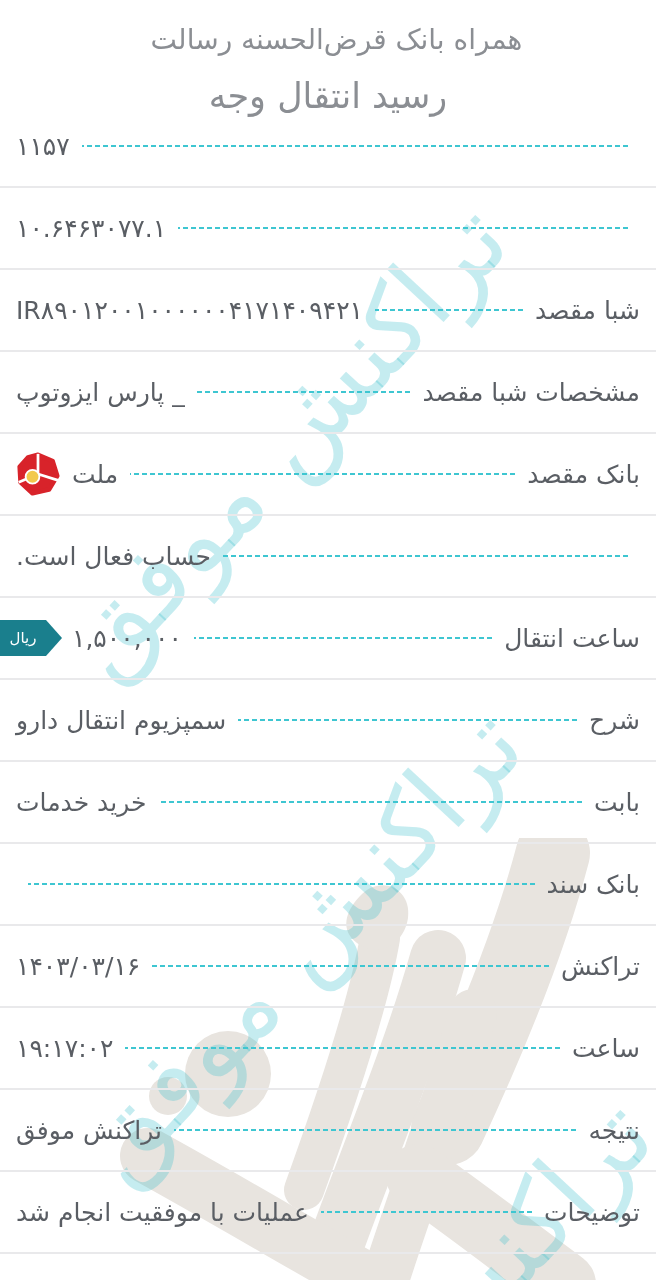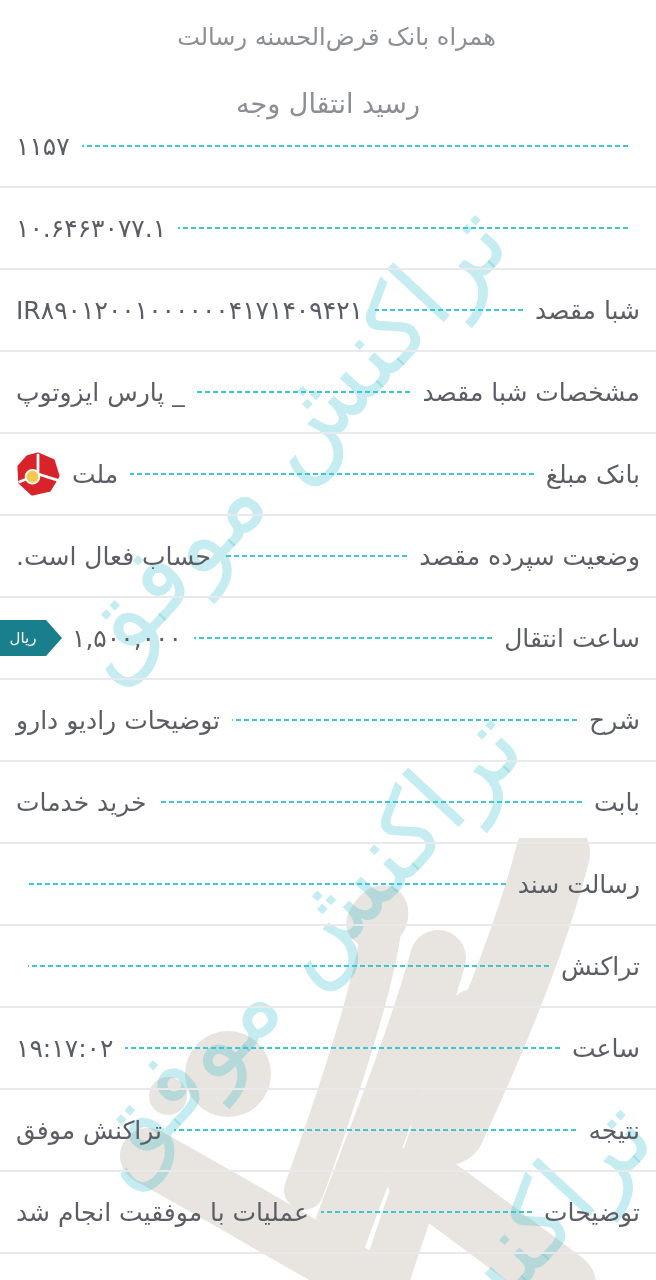--- a/index.html
+++ b/index.html
@@ -17,22 +17,22 @@
     color:rgba(62,193,204,0.30);
     transform:translate(-50%,-50%) rotate(-47deg);
   }
   .wm1{left:285px;top:440px;}
   .wm2{left:300px;top:945px;}
   .wm3{left:430px;top:1335px;}
 
   
   .content{position:relative;z-index:1;}
   .app-header{text-align:center;color:#8b8e93;padding-top:24px;height:106px;box-sizing:border-box;}
-  .app-title{font-size:24px;line-height:1.15;margin-left:17px;}
-  .receipt-title{font-size:27px;margin-top:36px;}
+  .app-title{font-size:28px;line-height:1.15;margin-left:17px;}
+  .receipt-title{font-size:35px;margin-top:20px;}
 
   .row{
     height:80px;display:flex;align-items:center;
     padding:0 16px;color:#5a5e64;font-size:25px;
   }
   .row .label{flex-shrink:0;}
   .connector{
     flex:1;height:2px;min-width:18px;margin:0 12px;align-self:center;
     background:repeating-linear-gradient(to left,#3ec6d1 0 5px,rgba(0,0,0,0) 5px 8px);
   }
@@ -105,75 +105,75 @@
     <div class="divider"></div>
 
     <div class="row">
       <span class="label">مشخصات شبا مقصد</span>
       <span class="connector"></span>
       <span class="value">_ پارس ایزوتوپ</span>
     </div>
     <div class="divider"></div>
 
     <div class="row">
-      <span class="label">بانک مبلغ</span>
+      <span class="label">بانک مقصد</span>
       <span class="connector"></span>
       <span class="value">ملت</span>
       <span class="bank-icon">
         <svg width="44" height="44" viewBox="0 0 48 48">
           <path d="M24 3 L40 10 L45 26 L36 41 L18 45 L5 33 L4 16 L13 6 Z" fill="#d8232a" stroke="#d8232a" stroke-width="5" stroke-linejoin="round"></path>
           <g stroke="#ffffff" stroke-width="3">
             <path d="M24 24 L24 2"></path>
             <path d="M24 24 L3 33"></path>
             <path d="M24 24 L46 31"></path>
           </g>
           <circle cx="18" cy="27" r="7.5" fill="#f2c94c" stroke="#ffffff" stroke-width="2"></circle>
         </svg>
       </span>
     </div>
     <div class="divider"></div>
 
     <div class="row">
-      <span class="label">وضعیت سپرده مقصد</span>
       <span class="connector"></span>
       <span class="value">حساب فعال است.</span>
     </div>
     <div class="divider"></div>
 
     <div class="row">
       <span class="label">ساعت انتقال</span>
       <span class="connector"></span>
       <span class="value ltr">۱,۵۰۰,۰۰۰</span>
       <span class="rial-badge">ریال</span>
     </div>
     <div class="divider"></div>
 
     <div class="row">
       <span class="label">شرح</span>
       <span class="connector"></span>
-      <span class="value">توضیحات رادیو دارو</span>
+      <span class="value">سمپزیوم انتقال دارو</span>
     </div>
     <div class="divider"></div>
 
     <div class="row">
       <span class="label">بابت</span>
       <span class="connector"></span>
       <span class="value">خرید خدمات</span>
     </div>
     <div class="divider"></div>
 
     <div class="row">
-      <span class="label">رسالت سند</span>
+      <span class="label">بانک سند</span>
       <span class="connector"></span>
     </div>
     <div class="divider"></div>
 
     <div class="row">
       <span class="label">تراکنش</span>
       <span class="connector"></span>
+      <span class="value ltr">۱۴۰۳/۰۳/۱۶</span>
     </div>
     <div class="divider"></div>
 
     <div class="row">
       <span class="label">ساعت</span>
       <span class="connector"></span>
       <span class="value ltr">۱۹:۱۷:۰۲</span>
     </div>
     <div class="divider"></div>
 

